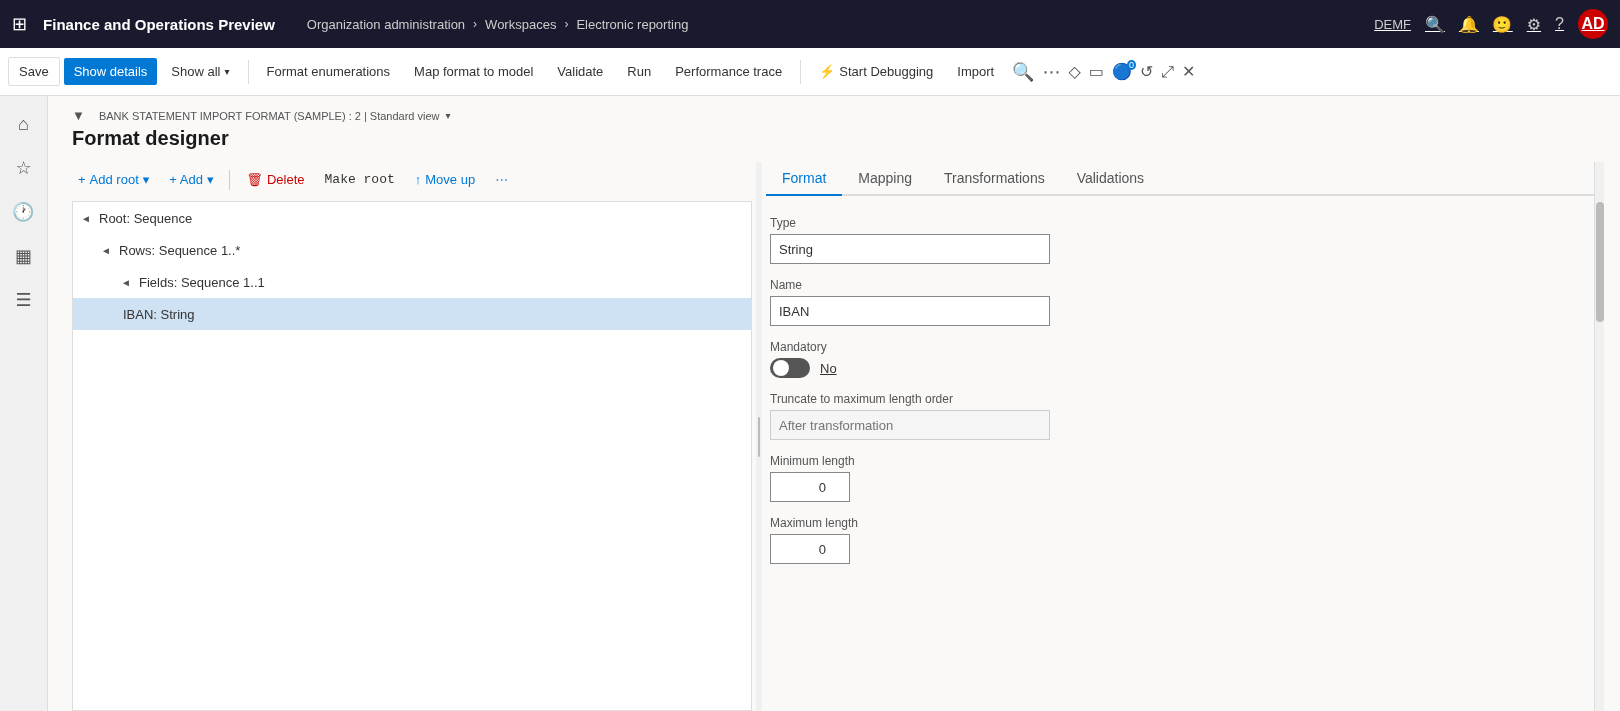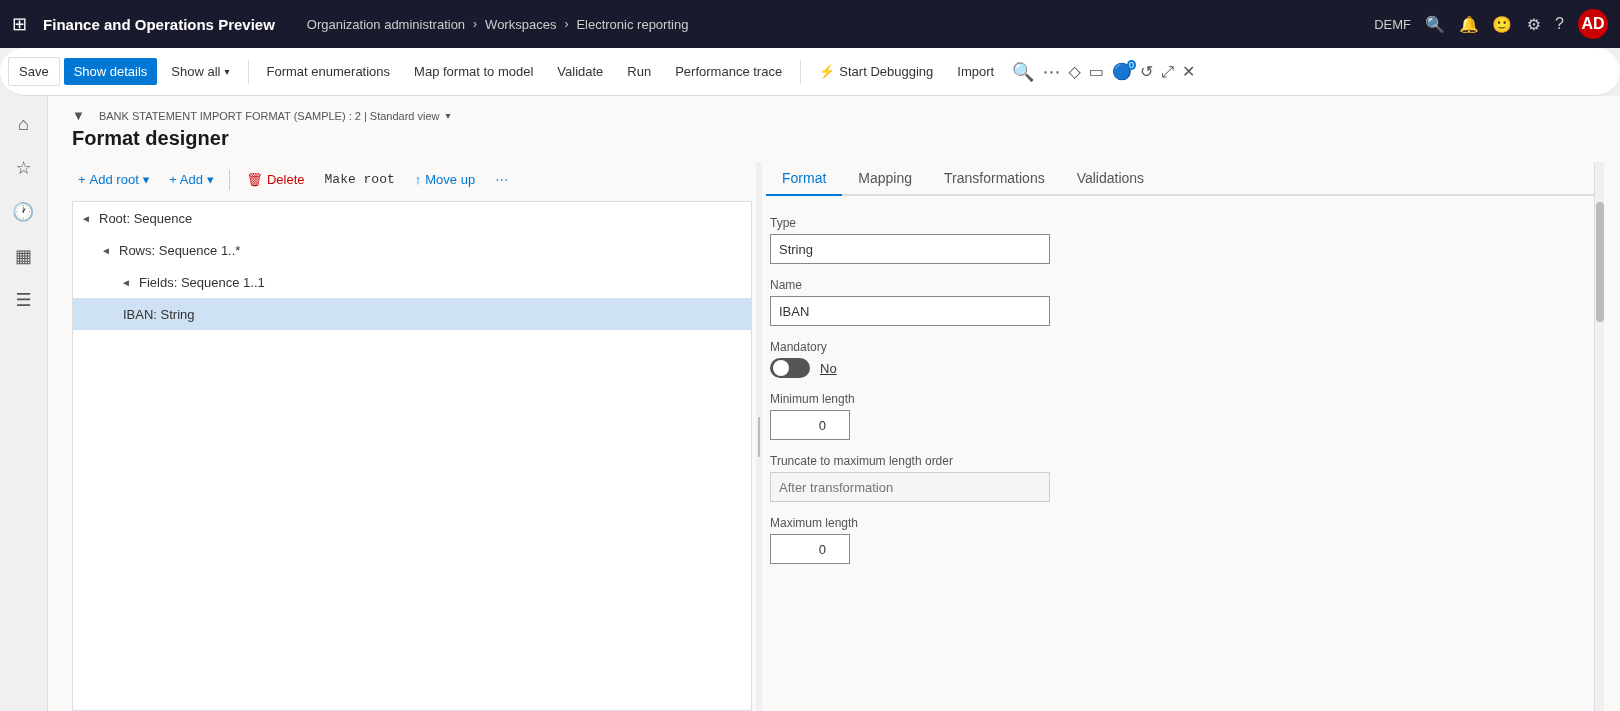--- a/index.html
+++ b/index.html
@@ -14,35 +14,34 @@
       height: 48px;
       color: white;
       padding: 0 12px;
       gap: 8px;
     }
     .topbar-grid-icon { font-size: 18px; cursor: pointer; color: white; margin-right: 8px; }
     .topbar-app-title { font-size: 15px; font-weight: 600; color: white; margin-right: 24px; flex-shrink: 0; }
     .topbar-breadcrumb { display: flex; align-items: center; gap: 8px; font-size: 13px; color: #ccc; flex: 1; }
     .topbar-breadcrumb .sep { font-size: 12px; }
     .topbar-breadcrumb a { color: #ccc; text-decoration: none; }
-    .topbar-right { display: flex; align-items: center; gap: 14px; margin-left: auto; }
+    .topbar-right { display: flex; align-items: center; gap: 14px; margin-left: auto; text-decoration: underline; }
     .topbar-right .env-label { font-size: 13px; color: #ccc; }
     .topbar-right .icon-btn { color: #ccc; font-size: 16px; cursor: pointer; }
     .topbar-right .avatar { width: 30px; height: 30px; border-radius: 50%; background: #c00; display: flex; align-items: center; justify-content: center; font-size: 16px; font-weight: 700; color: white; }
 
     
     .toolbar {
       display: flex;
       align-items: center;
       height: 48px;
       background: #ffffff;
       border-bottom: 1px solid #ddd;
       padding: 0 8px;
       gap: 4px;
-      border-radius: 24px;
     }
     .toolbar-btn {
       display: flex; align-items: center; gap: 4px;
       padding: 6px 10px;
       font-size: 13px;
       border: none;
       background: transparent;
       cursor: pointer;
       color: #333;
       border-radius: 2px;
@@ -431,27 +430,27 @@
           <div class="form-group">
             <label class="form-label">Mandatory</label>
             <div class="mandatory-row">
               <div class="toggle-switch"></div>
               <span class="toggle-label">No</span>
             </div>
           </div>
 
 
           <div class="form-group">
+            <label class="form-label">Truncate to maximum length order</label>
+            <input class="form-input readonly" type="text" placeholder="After transformation" readonly="" style="max-width: 280px;">
+          </div>
+
+          <div class="form-group">
             <label class="form-label">Minimum length</label>
             <input class="number-input" type="number" value="0" style="">
-          </div>
-
-          <div class="form-group">
-            <label class="form-label">Truncate to maximum length order</label>
-            <input class="form-input readonly" type="text" placeholder="After transformation" readonly="" style="max-width: 280px;">
           </div>
 
           <div class="form-group">
             <label class="form-label">Maximum length</label>
             <input class="number-input" type="number" value="0" style="">
           </div>
 
         </div>
       </div>
 

